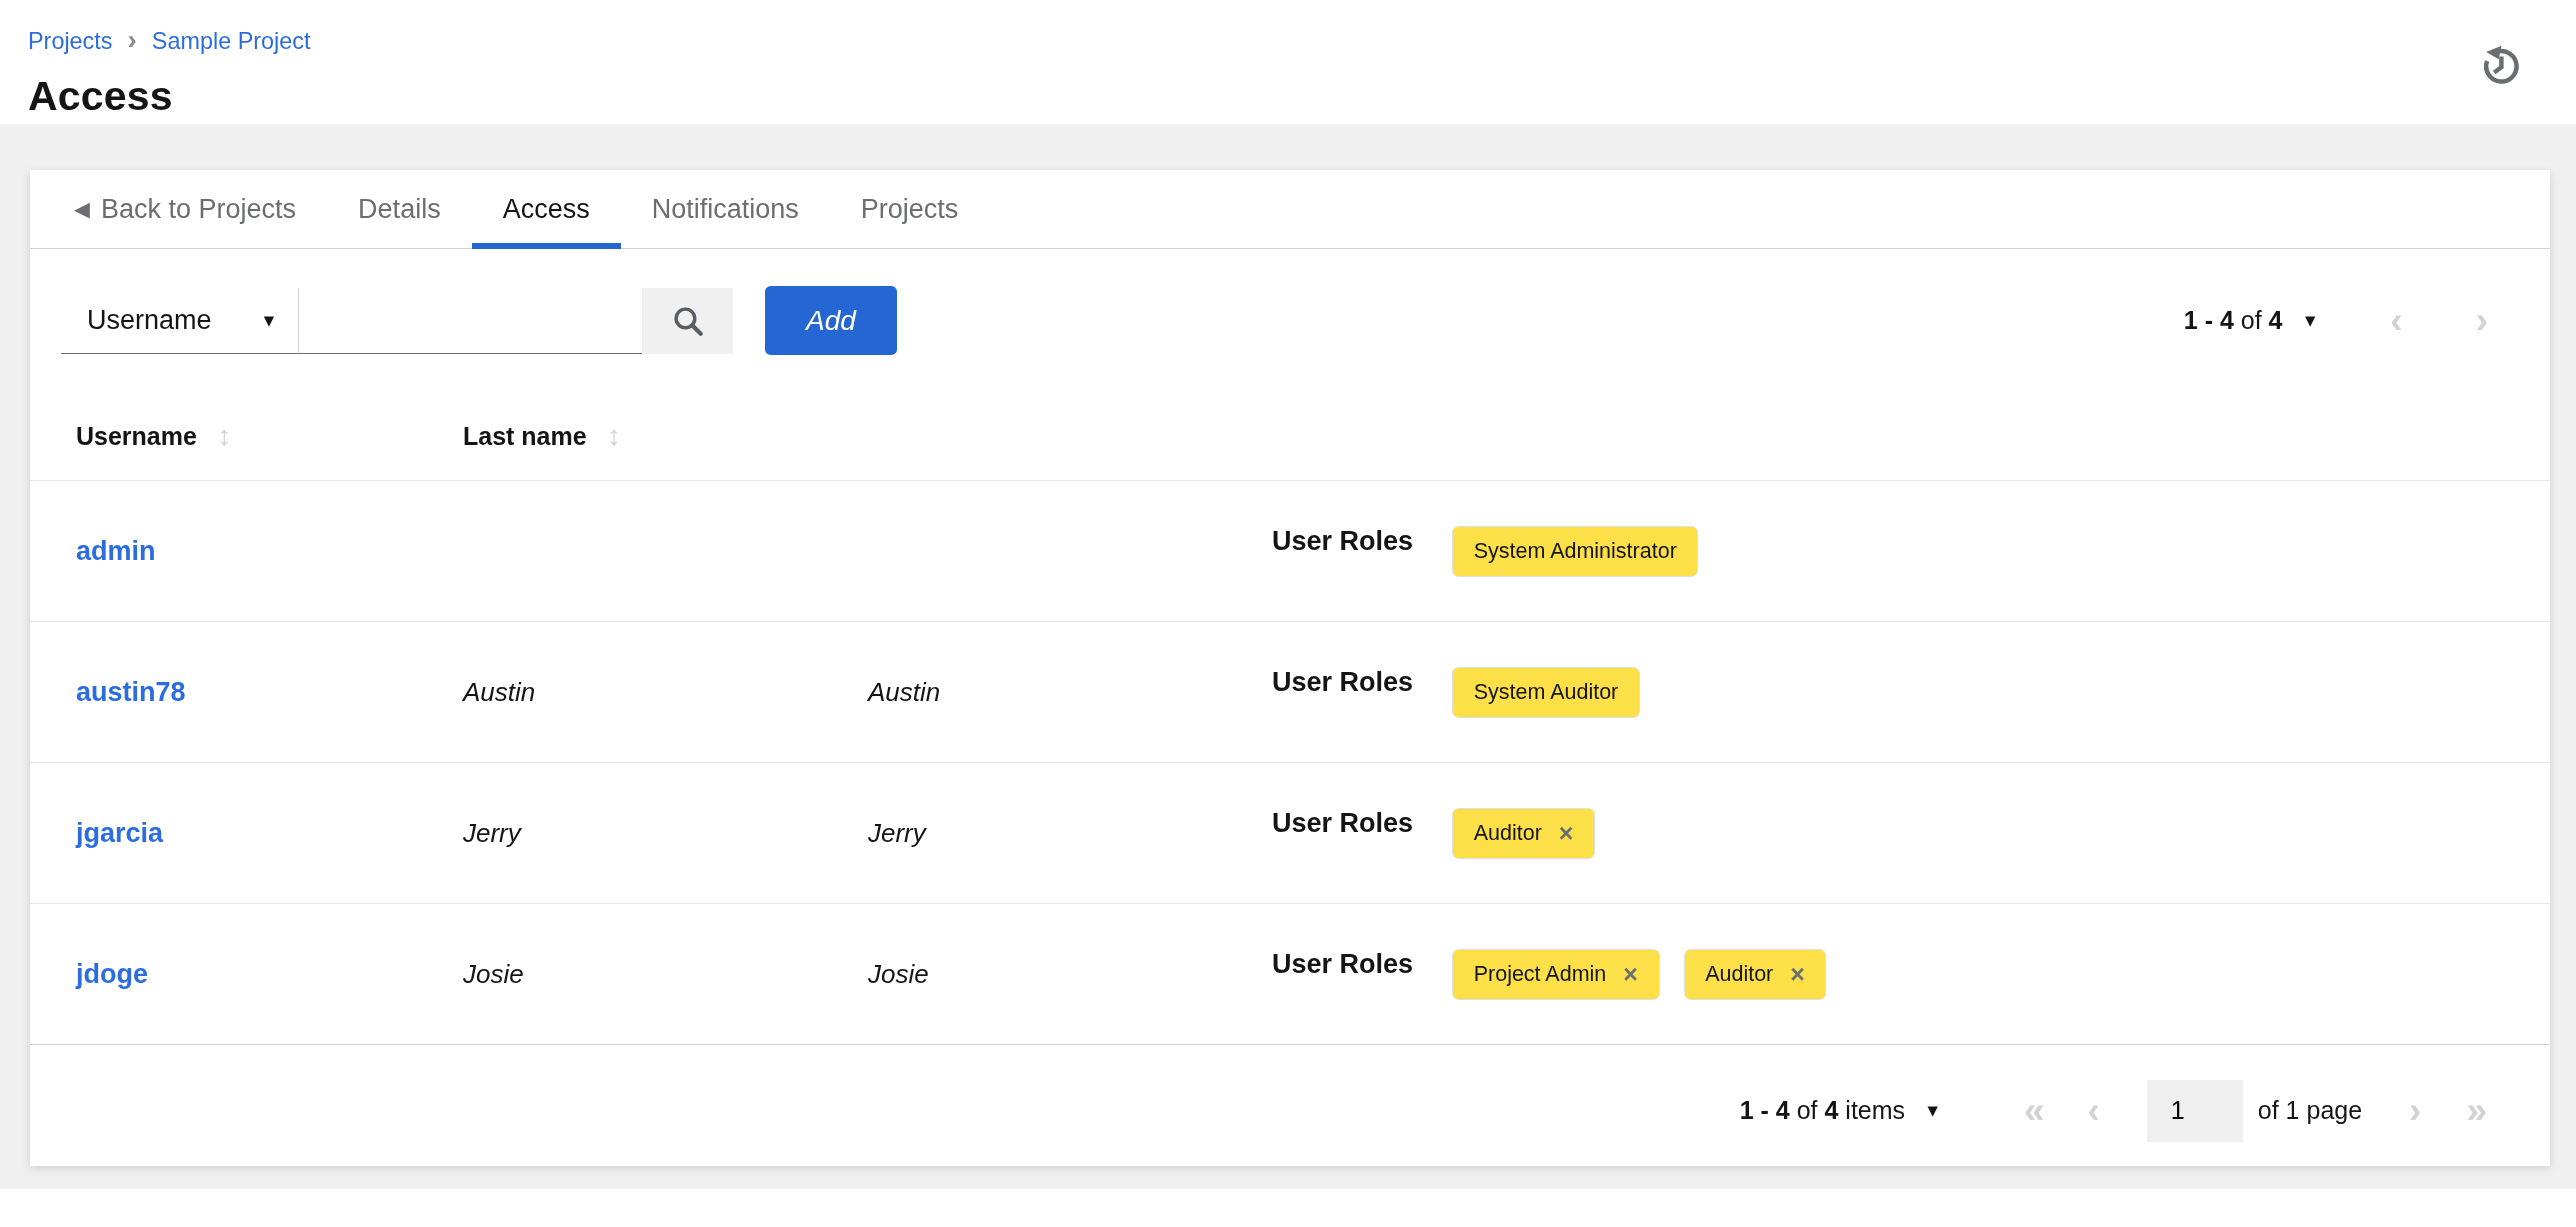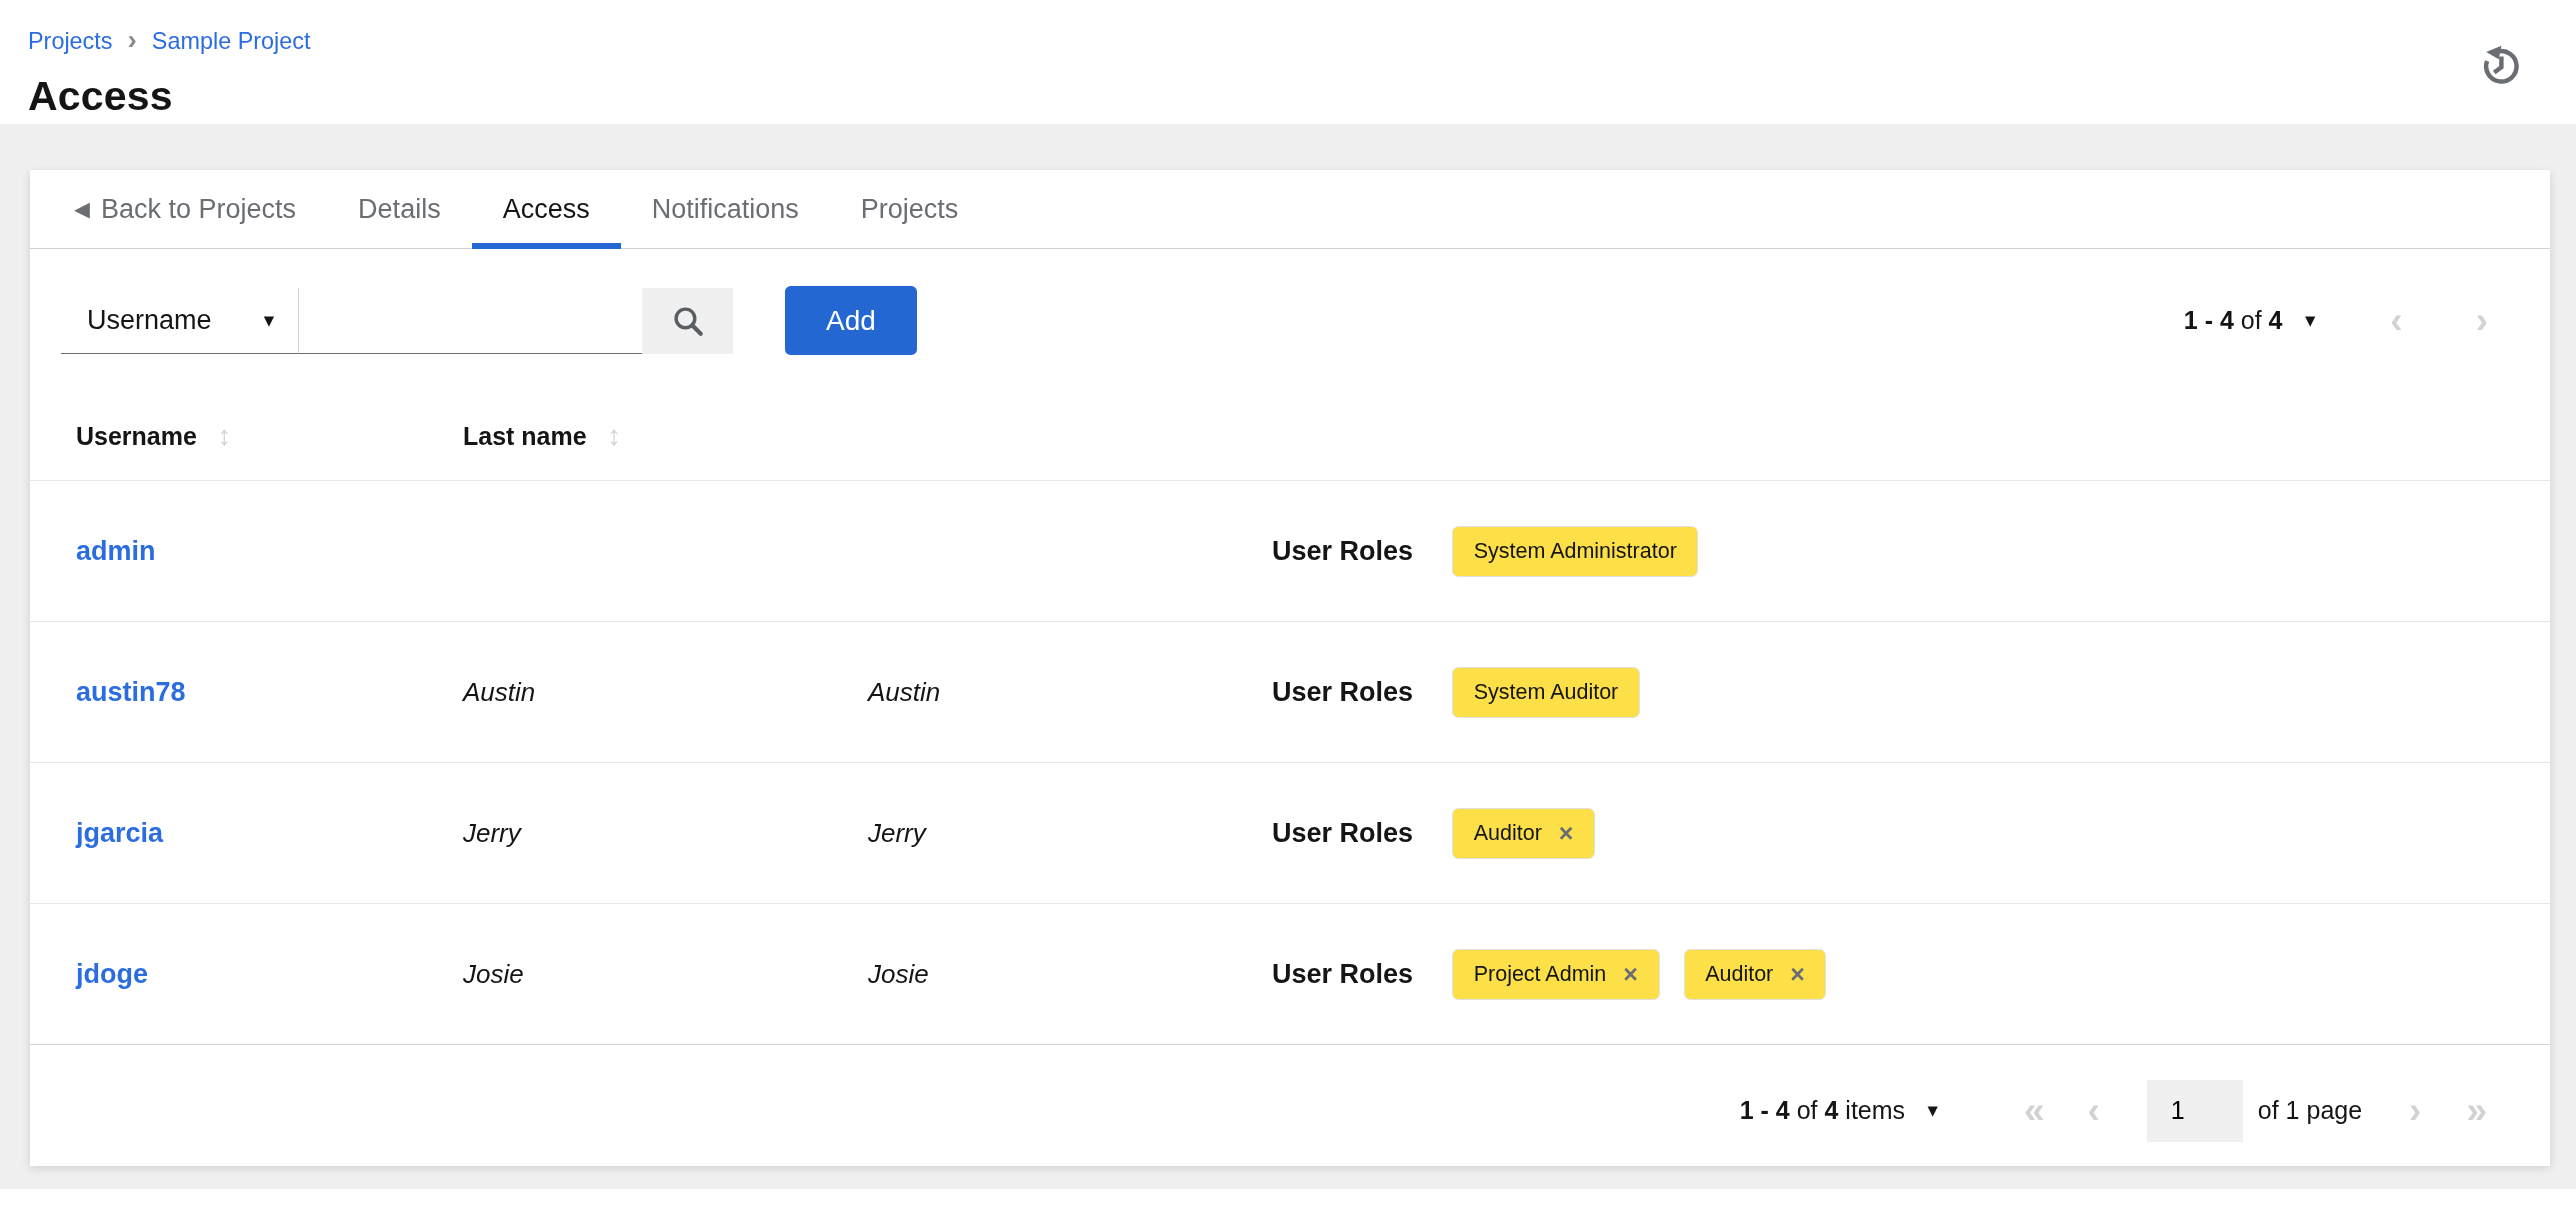--- a/index.html
+++ b/index.html
@@ -38,44 +38,44 @@
   .toolbar { display:flex; align-items:center; padding:37px 47px 37px 31px; flex:none; }
   .filter-select { width:237px; height:66px; background:#fff; border:none;
                    border-bottom:1.9px solid #6a6e73; display:flex; align-items:center;
                    justify-content:space-between; padding:0 24px 0 26px; font-size:27px; cursor:pointer; }
   .caret { font-size:20.6px; color:#151515; line-height:1; }
   .search-input { width:344px; height:66px; border:none; border-left:0.9px solid #d2d2d2;
                   border-bottom:1.9px solid #6a6e73; font-size:26px; padding:0 19px; outline:none;
                   font-family:"Liberation Sans", sans-serif; }
   .search-btn { width:91px; height:66px; background:#f0f0f0; border:none; display:flex;
                 align-items:center; justify-content:center; cursor:pointer; }
-  .add-btn { margin-left:52px; height:69px; padding:0 41px; background:var(--accent); color:#fff;
+  .add-btn { margin-left:32px; height:69px; padding:0 41px; background:var(--accent); color:#fff;
              font-size:28px; border:none; border-radius:5.6px; cursor:pointer;
-             font-family:"Liberation Sans", sans-serif; }
+             font-family:"Liberation Sans", sans-serif;font-style:italic; }
   .toolbar-right { margin-left:auto; display:flex; align-items:center; font-size:25px; }
   .pg-text b { font-weight:700; }
   .pg-caret { margin-left:22.5px; }
   .pg-arrows { display:flex; gap:73px; margin-left:75px; margin-right:15px; }
   .arrow { font-size:37px; font-weight:bold; color:#d2d2d2; line-height:1; cursor:default;
            background:none; border:none; padding:0; }
 
   
   .table-header { display:grid; grid-template-columns:387px 405px 404px 1fr;
                   padding:0 37px 0 46px; height:88px; align-items:center; flex:none; }
   .th { display:flex; align-items:center; gap:20.6px; font-size:25px; font-weight:700; cursor:pointer; }
   .th.sorted { color:var(--link); }
   .sort-icon { font-size:28px; font-weight:bold; color:#d2d2d2; }
   .sort-icon.asc { color:var(--link); }
 
   .table-body { flex:none; }
   .row { display:grid; grid-template-columns:387px 405px 404px 1fr; padding:0 37px 0 46px;
          min-height:141px; align-items:center; border-top:0.9px solid #e7e7e7; }
   .username-link { color:var(--link); font-size:27px; font-weight:700; text-decoration:none; cursor:pointer; }
   .cell-text { font-size:26px;font-style:italic; }
-  .roles-cell { display:flex; align-items:center; }
+  .roles-cell { display:flex; align-items:flex-start; }
   .roles-label { font-size:27px; font-weight:700; }
   .chips { display:flex; gap:24px; margin-left:39px; }
   .chip { display:flex; align-items:center; gap:17px; border:0.9px solid #e0e0e0; border-radius:6.6px;
           padding:12px 20.6px; font-size:21.5px; background:#fde047; white-space:nowrap; }
   .chip-close { font-size:25px; font-weight:bold; color:#6a6e73; cursor:pointer; line-height:1; }
 
   
   .card-footer { margin-top:auto; border-top:0.9px solid #d2d2d2; height:132px; flex:none;
                  display:flex; align-items:center; justify-content:flex-end;
                  padding-right:63px; font-size:25px; }

